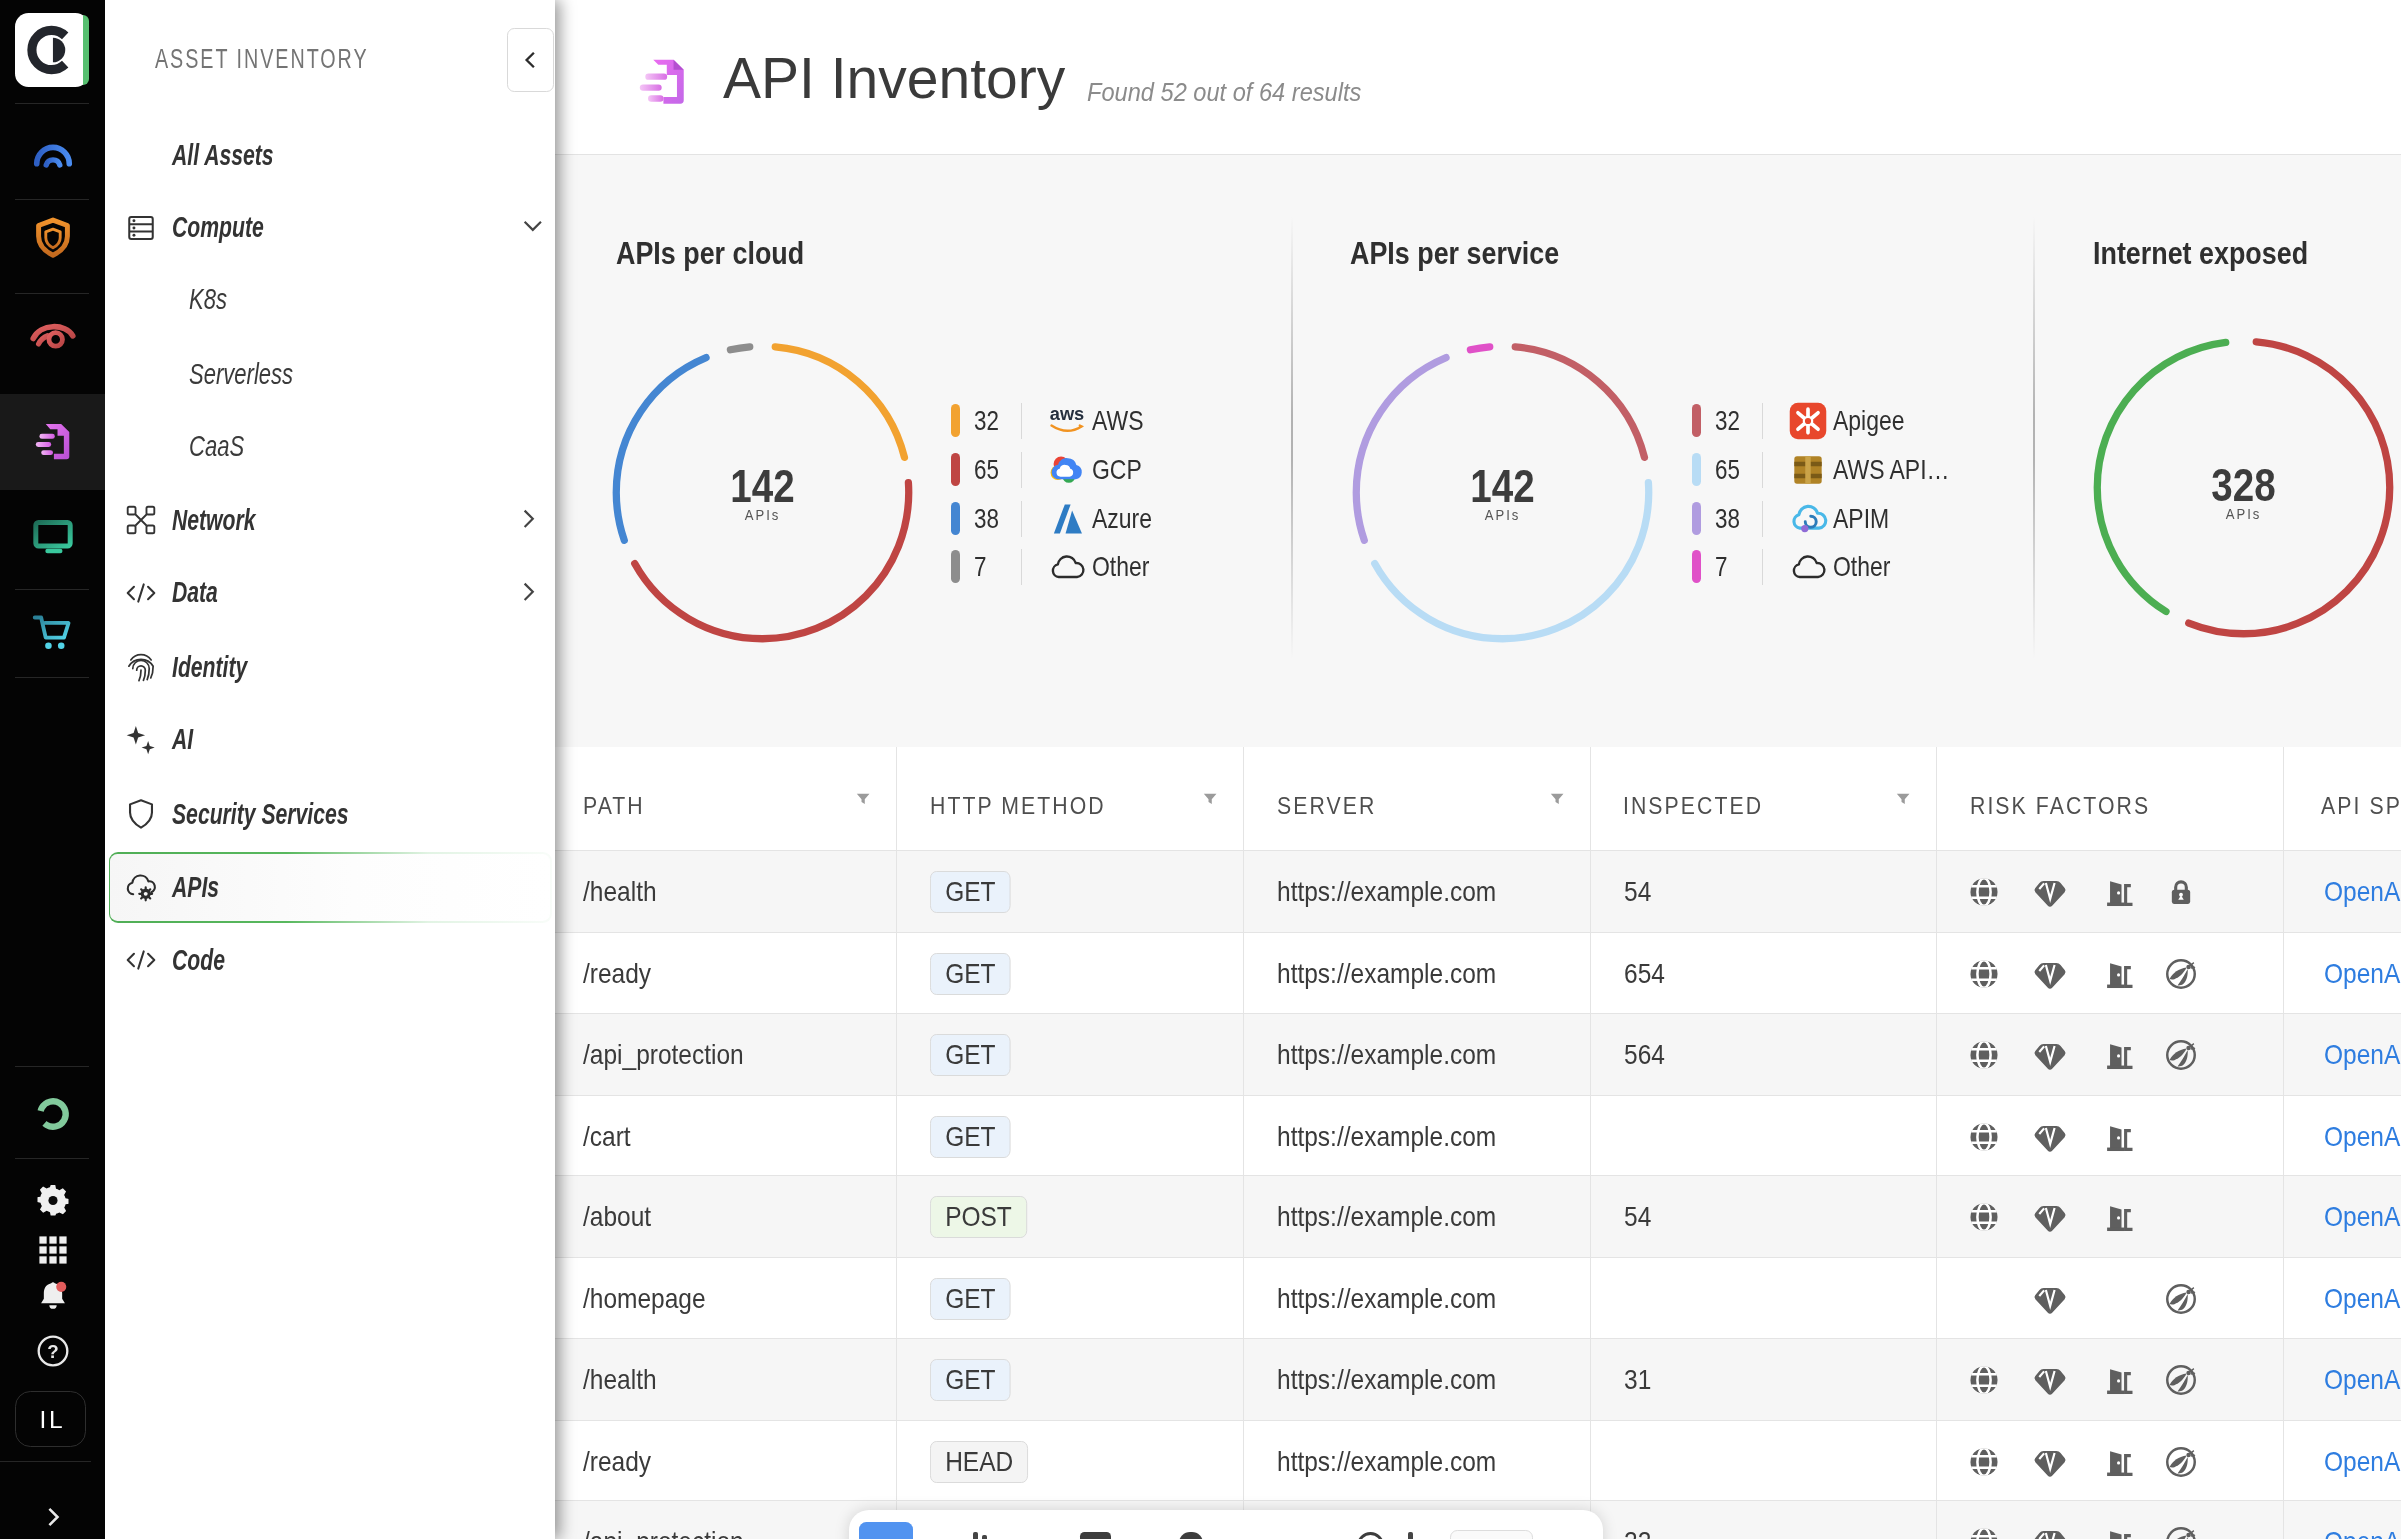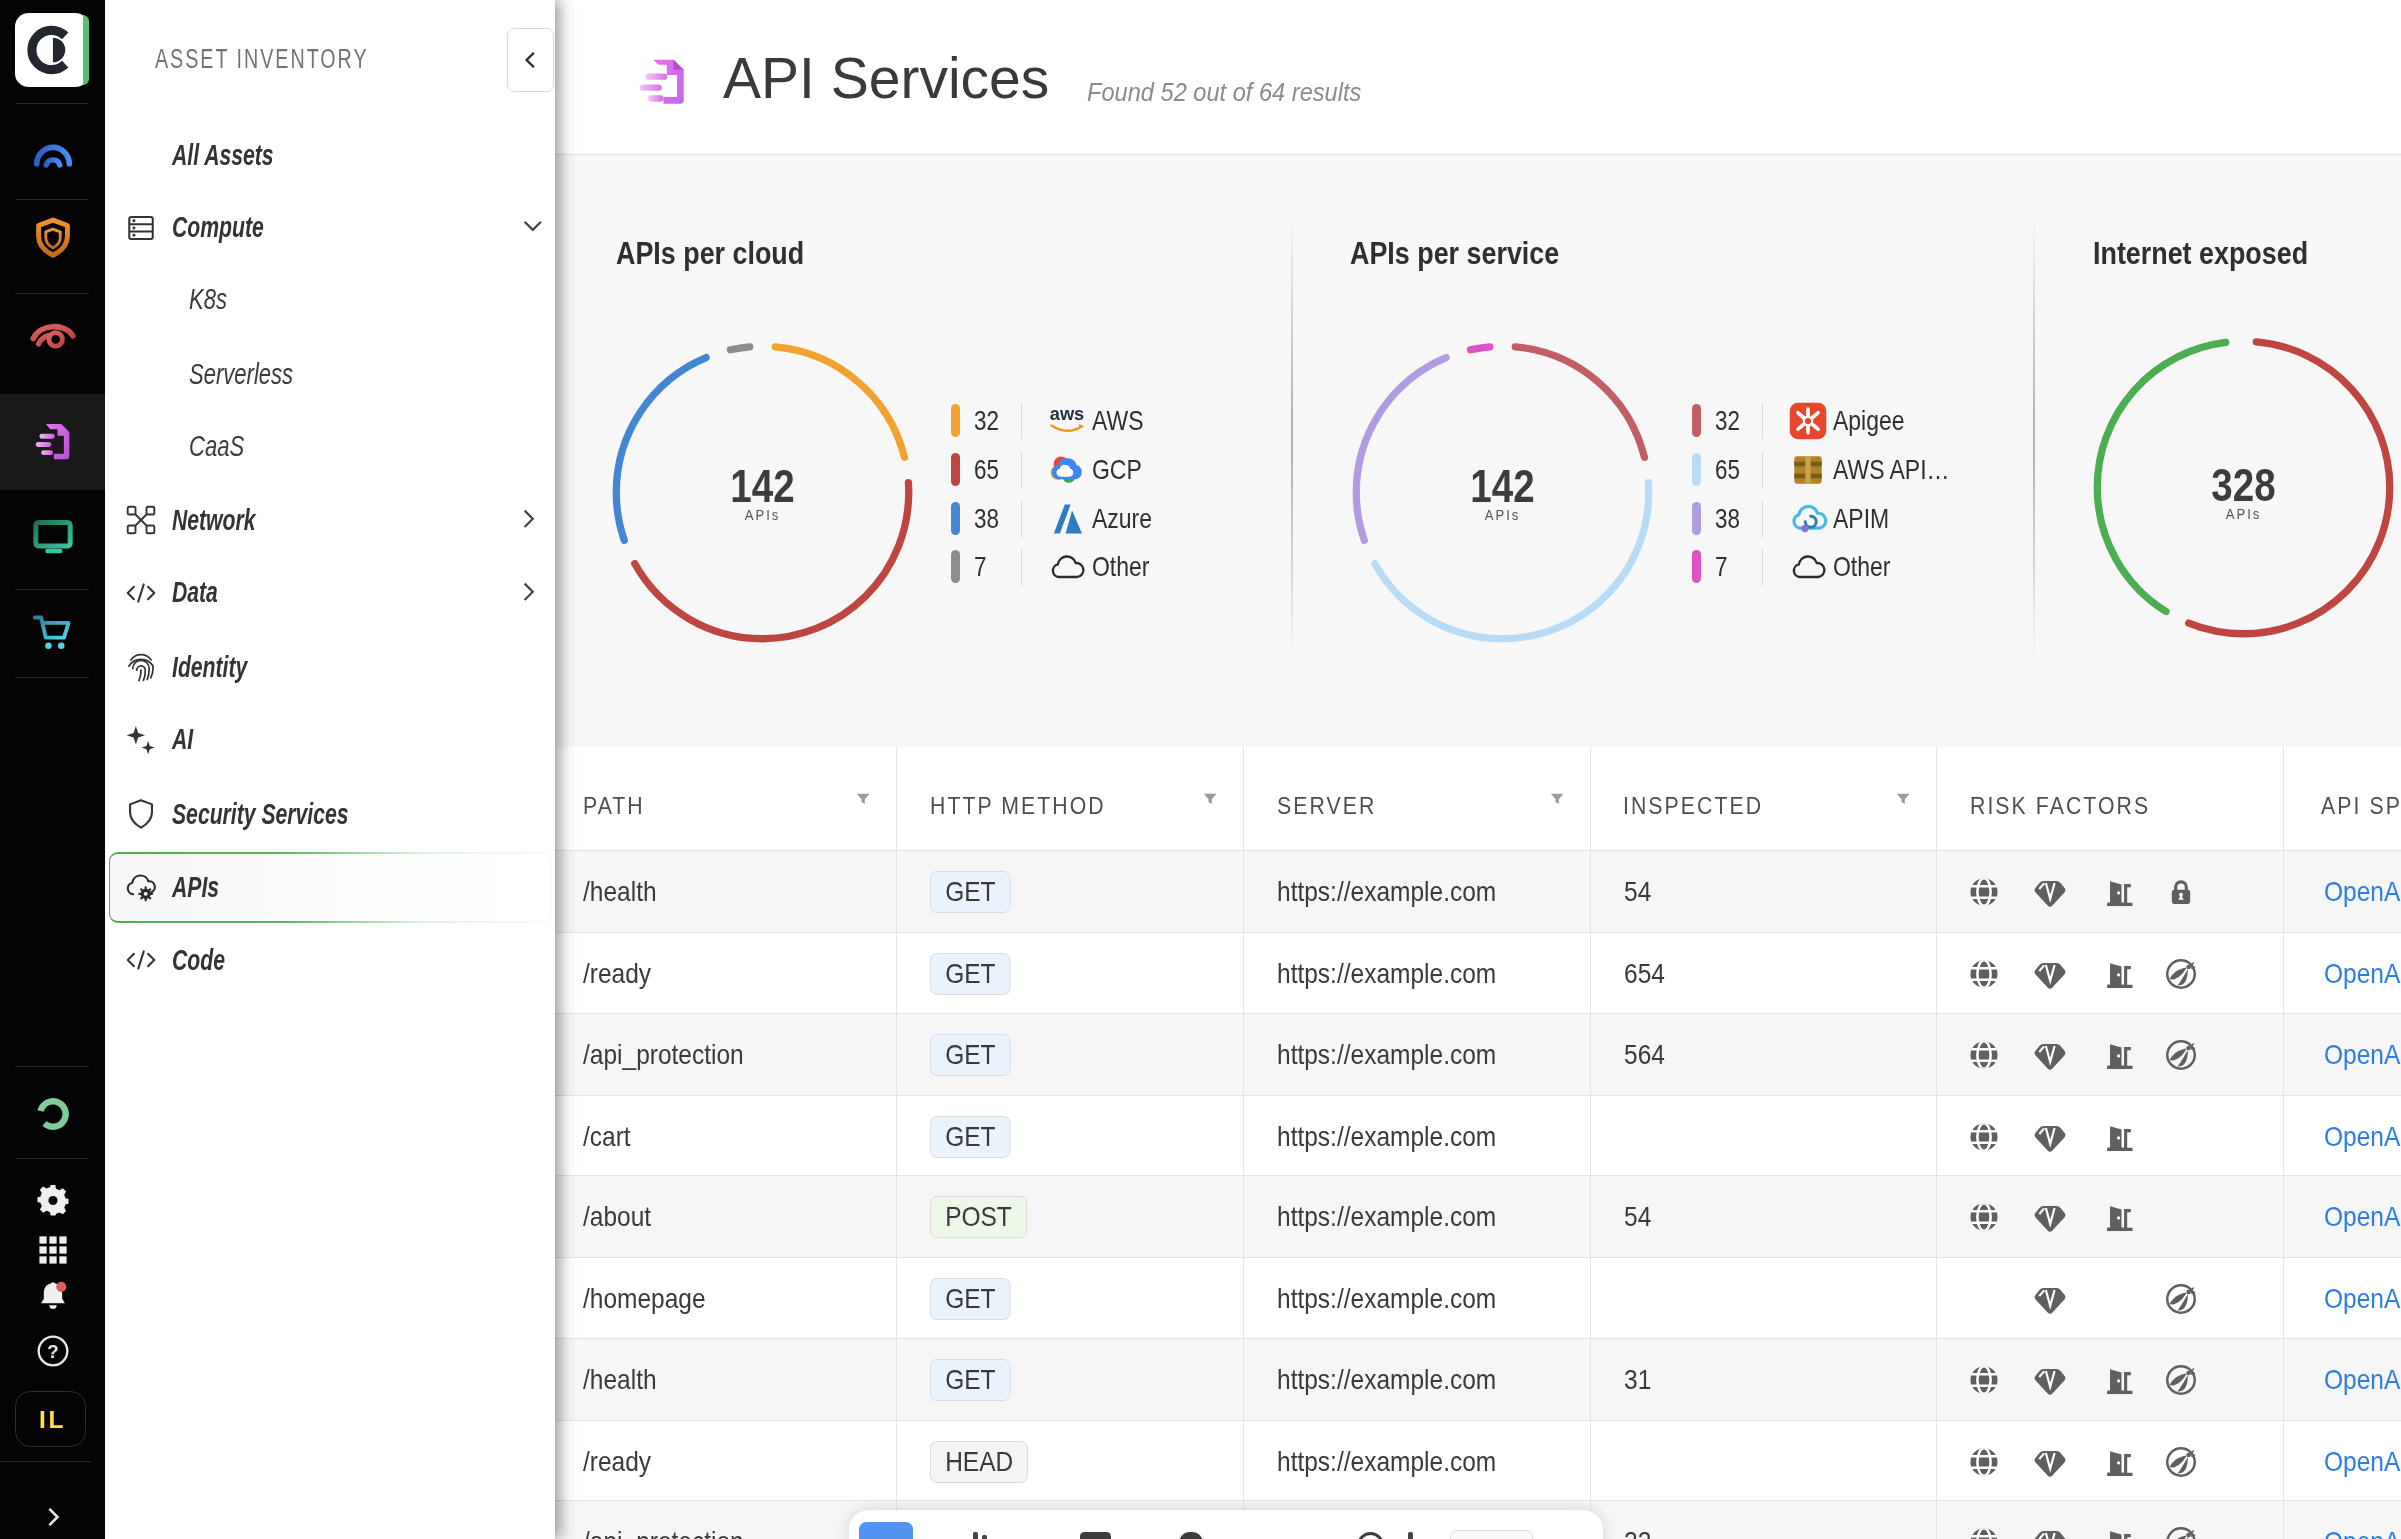--- a/index.html
+++ b/index.html
@@ -82,21 +82,21 @@
           <stop offset="0" stop-color="#f4c6f6"></stop>
               <stop offset="1" stop-color="#d86ee4"></stop>
             </linearGradient>
           </defs>
         <path d="M18 2 h24 l12 12 v36 a4 4 0 0 1 -4 4 H30 v-8 h16 V20 H34 V8 H24 z" fill="url(#pinkg)" transform="scale(0.93)"></path>
         <path d="M42 2 l12 12 h-12 z" fill="#b44fd0" transform="scale(0.93)"></path>
         <rect x="8" y="17" width="24" height="7" rx="3.5" fill="url(#pinkl)"></rect>
         <rect x="2" y="29" width="24" height="7" rx="3.5" fill="url(#pinkl)"></rect>
         <rect x="11" y="41" width="17" height="7" rx="3.5" fill="url(#pinkl)"></rect>
       </svg>
-      <div style="position:absolute;left:168px;top:45px;font-size:57px;color:#3a3a3a;">API Services</div>
+      <div style="position:absolute;left:168px;top:45px;font-size:57px;color:#3a3a3a;">API Inventory</div>
       <div style="position:absolute;left:532px;top:78px;font-size:25.4px;font-style:italic;color:#8b8b8b;transform:scaleX(0.93);transform-origin:left center;white-space:nowrap;">Found 52 out of 64 results</div>
     </div>
     <div id="charts">
       <div class="vdiv" style="left:736px"></div>
       <div class="vdiv" style="left:1478px"></div>
       <div class="ptitle" style="left:61px">APIs per cloud</div>
       <div class="ptitle" style="left:795px">APIs per service</div>
       <div class="ptitle" style="left:1538px">Internet exposed</div>
 
       <svg width="327" height="327" style="position:absolute;left:44px;top:174px" viewBox="0 0 360 360">
@@ -717,20 +717,20 @@
     <svg class="ric" style="top:1296px" width="33" height="33" viewBox="0 0 36 36">
         <path d="M16 4 a3 3 0 0 1 4 0 c6 1.5 8 6 8 11 v6 l3 5 H5 l3 -5 v-6 c0 -5 2 -9.5 8 -11 z" fill="#efefef"></path>
         <path d="M14 28 a4 4 0 0 0 8 0 z" fill="#efefef"></path>
         <circle cx="27" cy="8" r="5.5" fill="#e25c5c"></circle>
       </svg>
     <svg class="ric" style="top:1351px" width="34" height="34" viewBox="0 0 38 38">
         <circle cx="19" cy="19" r="16" fill="none" stroke="#e8e8e8" stroke-width="2.6"></circle>
         <text x="19" y="27" text-anchor="middle" font-size="21" font-weight="bold" fill="#e8e8e8" font-family="Liberation Sans">?</text>
       </svg>
     <div style="position:absolute;left:15.4px;top:1391px;width:71px;height:56px;border:1.8px solid #2e2e2e;border-radius:15.4px;"></div>
-    <div style="position:absolute;left:0;top:1406px;width:105px;text-align:center;color:#fde047;font-size:24.5px;font-weight:bold;letter-spacing:2.7px;">IL</div>
+    <div style="position:absolute;left:0;top:1406px;width:105px;text-align:center;color:#ffffff;font-size:24.5px;font-weight:normal;letter-spacing:2.7px;">IL</div>
     <div class="rdiv" style="top:1461px;left:0;width:91px"></div>
     <svg class="ric" style="top:1517px" width="16.3" height="23.6" viewBox="0 0 18 26">
         <path d="M5 4 L14 13 L5 22" fill="none" stroke="#e8e8e8" stroke-width="2.8"></path>
       </svg>
   </div>
 </div>
 
 
 </body></html>

